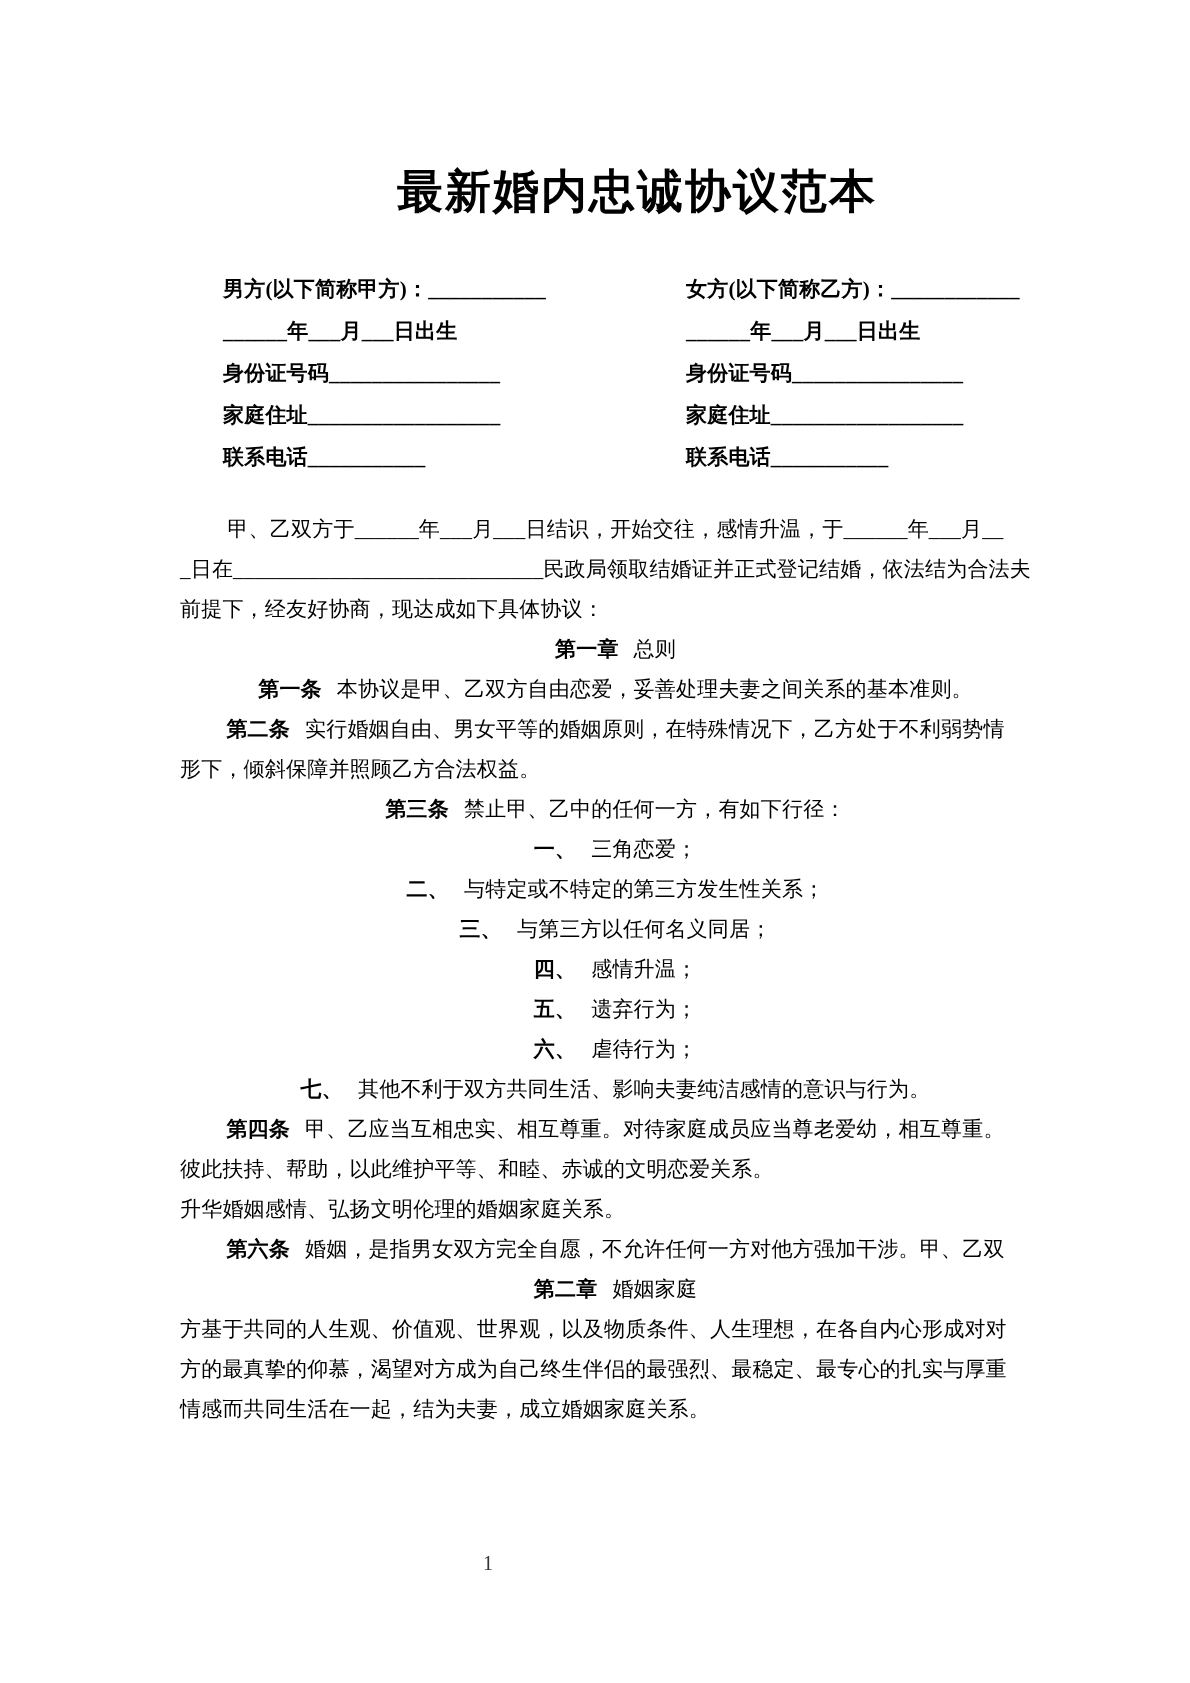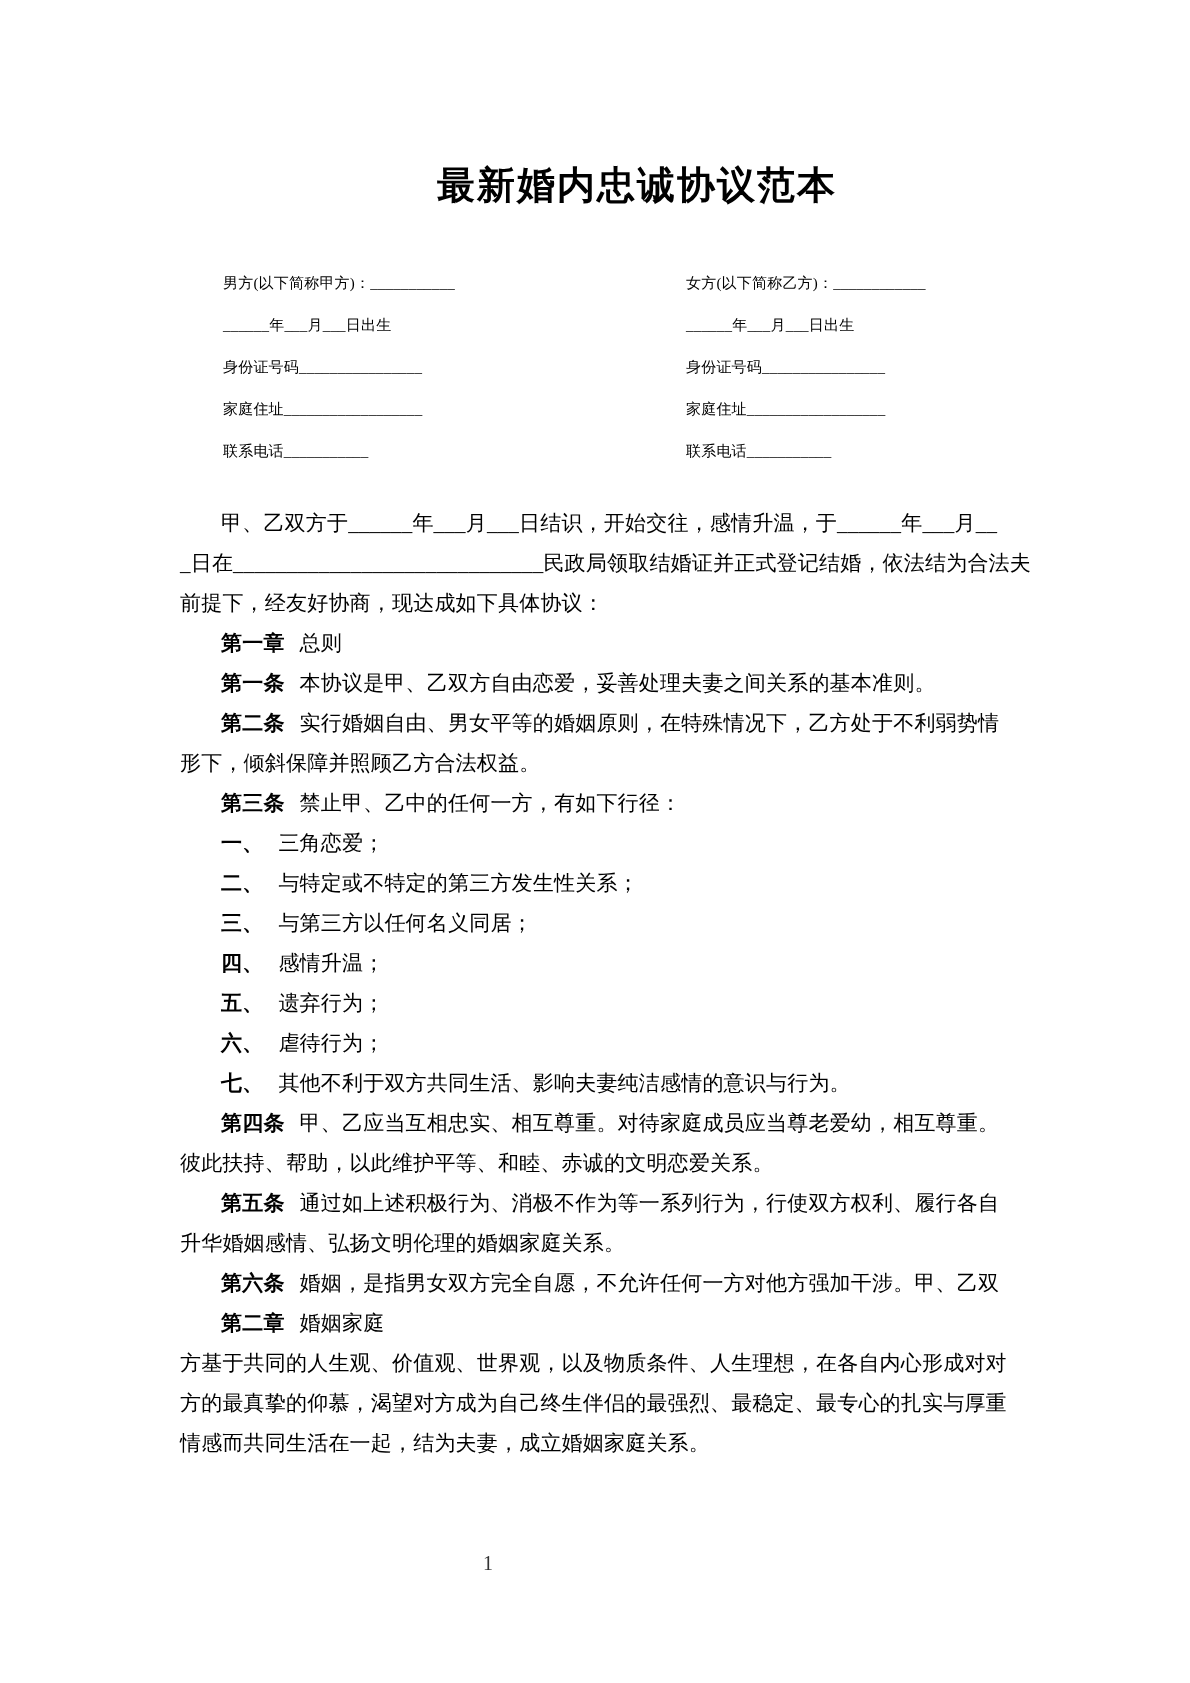--- a/index.html
+++ b/index.html
@@ -12,58 +12,60 @@
     width: 1190px;
     height: 1683px;
     background: #ffffff;
     color: #000000;
     font-family: "Liberation Serif", serif;
     overflow: hidden;
     box-sizing: border-box;
     padding: 138px 180px 0 180px;
   }
   .doc-title {
-    font-family: Liberation Serif, serif;
+    font-family: Liberation Sans, sans-serif;
     font-weight: 700;
-    font-size: 38px;
+    font-size: 46px;
     line-height: 44px;
     text-align: center;
     padding-left: 84px;
     letter-spacing: 2px;
     white-space: nowrap;
   }
   .party-info {
     position: relative;
     margin-top: 55px;
     height: 210px;
   }
   .party-col {
     position: absolute;
     top: 0;
     white-space: nowrap;
   }
   .party-col.col-a { left: 43px; }
   .party-col.col-b { left: 506px; }
   .party-col .info-line {
-    font-size: 15px;
+    font-size: 21px;
     line-height: 42px;
     letter-spacing: 0.2px;
     white-space: nowrap;
+    font-weight: bold;
   }
   .body-text {
     margin-top: 31px;
   }
   .body-text .line {
     font-size: 21px;
     line-height: 40px;
     letter-spacing: 0.2px;
     white-space: nowrap;
   }
   .body-text .line.indent {
     text-indent: 41px;
+    text-align: center;
   }
   .body-text .line b {
     font-weight: 700;
     margin-right: 15px;
     margin-top: 32px;
   }
   .page-number {
     position: absolute;
     left: 483px;
     top: 1550px;
@@ -108,21 +110,20 @@
       <div class="line indent"><b>第三条</b><span>禁止甲、乙中的任何一方，有如下行径：</span></div>
       <div class="line indent"><b>一、</b><span>三角恋爱；</span></div>
       <div class="line indent"><b>二、</b><span>与特定或不特定的第三方发生性关系；</span></div>
       <div class="line indent"><b>三、</b><span>与第三方以任何名义同居；</span></div>
       <div class="line indent"><b>四、</b><span>感情升温；</span></div>
       <div class="line indent"><b>五、</b><span>遗弃行为；</span></div>
       <div class="line indent"><b>六、</b><span>虐待行为；</span></div>
       <div class="line indent"><b>七、</b><span>其他不利于双方共同生活、影响夫妻纯洁感情的意识与行为。</span></div>
       <div class="line indent"><b>第四条</b><span>甲、乙应当互相忠实、相互尊重。对待家庭成员应当尊老爱幼，相互尊重。</span></div>
       <div class="line"><span>彼此扶持、帮助，以此维护平等、和睦、赤诚的文明恋爱关系。</span></div>
-      <div class="line indent"><b>第五条</b><span>通过如上述积极行为、消极不作为等一系列行为，行使双方权利、履行各自</span></div>
       <div class="line"><span>升华婚姻感情、弘扬文明伦理的婚姻家庭关系。</span></div>
       <div class="line indent"><b>第六条</b><span>婚姻，是指男女双方完全自愿，不允许任何一方对他方强加干涉。甲、乙双</span></div>
       <div class="line indent"><b>第二章</b><span>婚姻家庭</span></div>
       <div class="line"><span>方基于共同的人生观、价值观、世界观，以及物质条件、人生理想，在各自内心形成对对</span></div>
       <div class="line"><span>方的最真挚的仰慕，渴望对方成为自己终生伴侣的最强烈、最稳定、最专心的扎实与厚重</span></div>
       <div class="line"><span>情感而共同生活在一起，结为夫妻，成立婚姻家庭关系。</span></div>
     </div>
 
   <div class="page-number">1</div>
 

